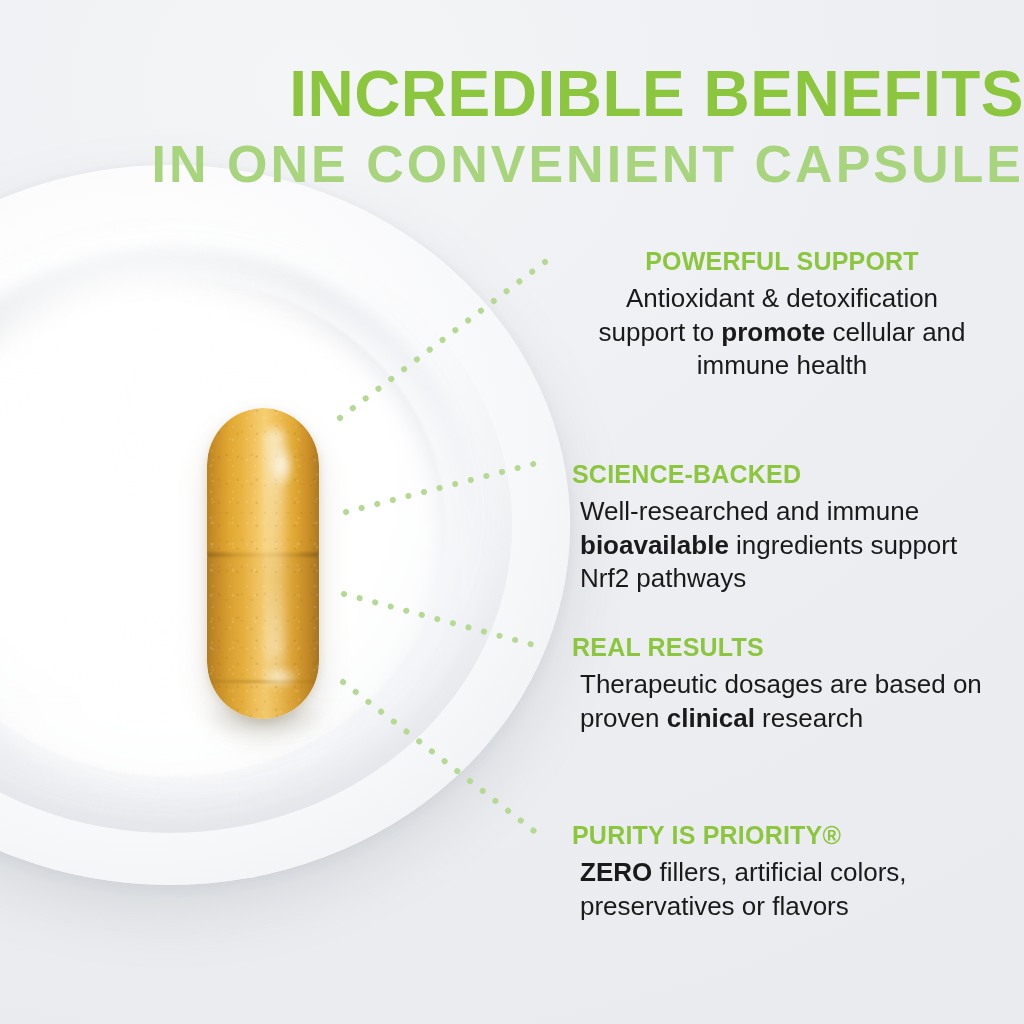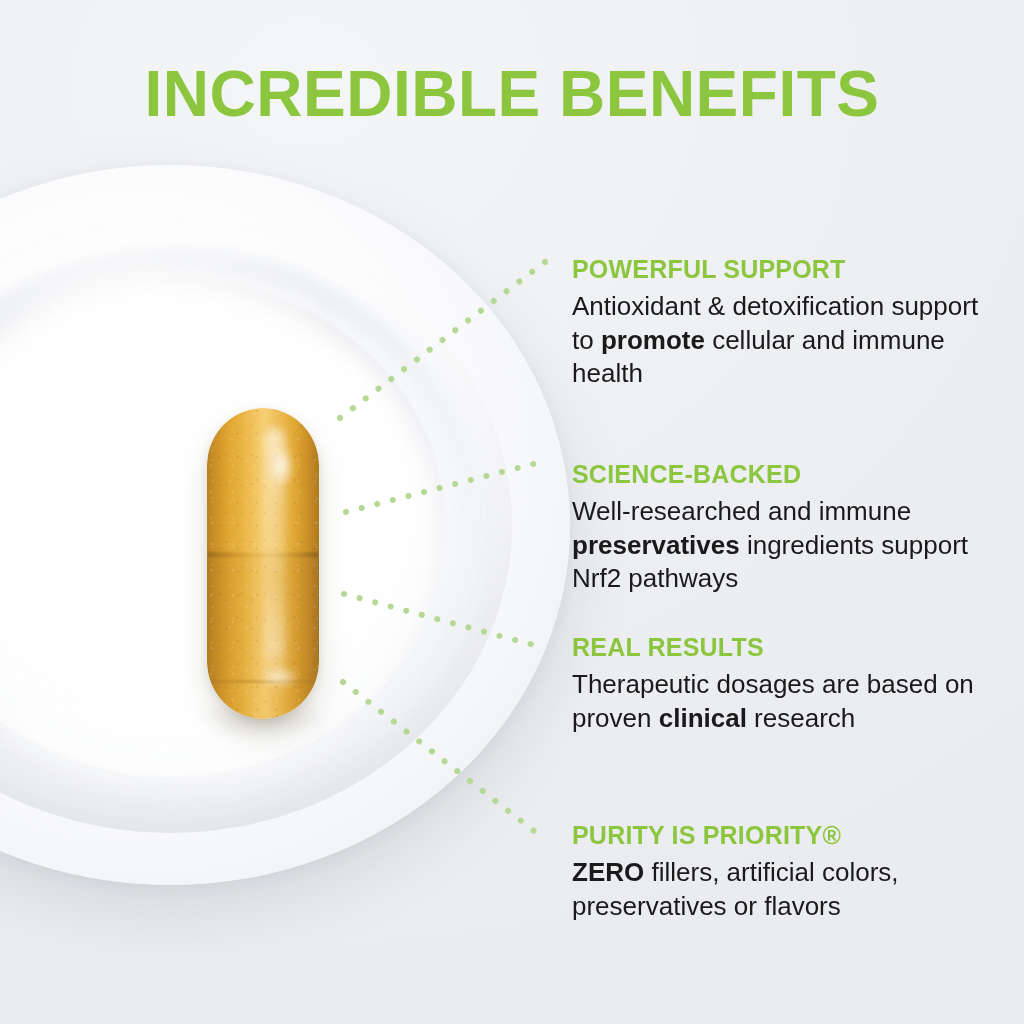--- a/index.html
+++ b/index.html
@@ -112,43 +112,43 @@
       radial-gradient(circle at 52% 88%, rgba(130,92,22,0.4) 0 1px, transparent 1.6px);
     background-size:22px 26px,19px 23px,17px 21px,25px 29px,21px 24px,23px 27px;
   }
   .cap-contact-shadow{
     position:absolute;left:205px;top:700px;width:118px;height:34px;border-radius:50%;
     background:radial-gradient(ellipse at 50% 50%, rgba(125,120,100,0.28) 0%, rgba(125,120,100,0.06) 62%, rgba(0,0,0,0) 80%);
     filter:blur(7px);
   }
 
   
-  .headline{position:absolute;left:0;top:62px;width:1024px;text-align:center;}
+  .headline{position:absolute;left:0;top:62px;width:1024px;text-align:right;}
   .h-main{
     font-size:64px;font-weight:bold;letter-spacing:0.5px;line-height:1.0;
     color:#8CC63E;margin:0;white-space:nowrap;
     transform:scaleX(1.0);
   }
   .h-sub{
     font-size:52px;font-weight:bold;letter-spacing:3px;line-height:1.0;
     color:#A9D47E;margin:12px 0 0 0;white-space:nowrap;
   }
 
   
   .callout{position:absolute;left:572px;width:420px;}
   .c-title{
     font-size:25px;font-weight:bold;letter-spacing:0.2px;color:#8CC63E;
     margin:0 0 8px 0;line-height:1.05;
   }
   .c-body{
-    font-size:26px;line-height:1.28;color:#1a1a1a;margin:0;font-weight:normal;
+    font-size:26px;line-height:1.28;color:#1a1a1a;margin:8px;font-weight:normal;
   }
   .c-body b{font-weight:bold;}
 
-  #co1{top:256px;}
+  #co1{top:248px;text-align:center;}
   #co2{top:461px;}
   #co3{top:634px;}
   #co4{top:822px;}
 
   
   .dots{position:absolute;left:0;top:0;width:1024px;height:1024px;pointer-events:none;}
   .dots line{
     stroke:#b5d995;stroke-width:6;stroke-linecap:round;
     stroke-dasharray:0.1 16;
   }
@@ -181,30 +181,31 @@
 
   <svg class="dots" viewBox="0 0 1024 1024">
     <line x1="340" y1="418" x2="545" y2="262" stroke="#b5d995"></line>
     <line x1="346" y1="512" x2="545" y2="461" stroke="#b5d995"></line>
     <line x1="344" y1="594" x2="545" y2="648" stroke="#b5d995"></line>
     <line x1="343" y1="682" x2="543" y2="838" stroke="#b5d995"></line>
   </svg>
 
   <div class="headline">
     <div class="h-main">INCREDIBLE BENEFITS</div>
+    <div class="h-sub">IN ONE CONVENIENT CAPSULE</div>
   </div>
 
   <div class="callout" id="co1">
     <div class="c-title">POWERFUL SUPPORT</div>
     <div class="c-body"><span>Antioxidant &amp; detoxification support to </span><b>promote</b><span> cellular and immune health</span></div>
   </div>
 
   <div class="callout" id="co2">
     <div class="c-title">SCIENCE-BACKED</div>
-    <div class="c-body"><span>Well-researched and immune </span><b>preservatives</b><span> ingredients support Nrf2 pathways</span></div>
+    <div class="c-body"><span>Well-researched and immune </span><b>bioavailable</b><span> ingredients support Nrf2 pathways</span></div>
   </div>
 
   <div class="callout" id="co3">
     <div class="c-title">REAL RESULTS</div>
     <div class="c-body"><span>Therapeutic dosages are based on proven </span><b>clinical</b><span> research</span></div>
   </div>
 
   <div class="callout" id="co4">
     <div class="c-title">PURITY IS PRIORITY®</div>
     <div class="c-body"><b>ZERO</b><span> fillers, artificial colors, preservatives or flavors</span></div>

